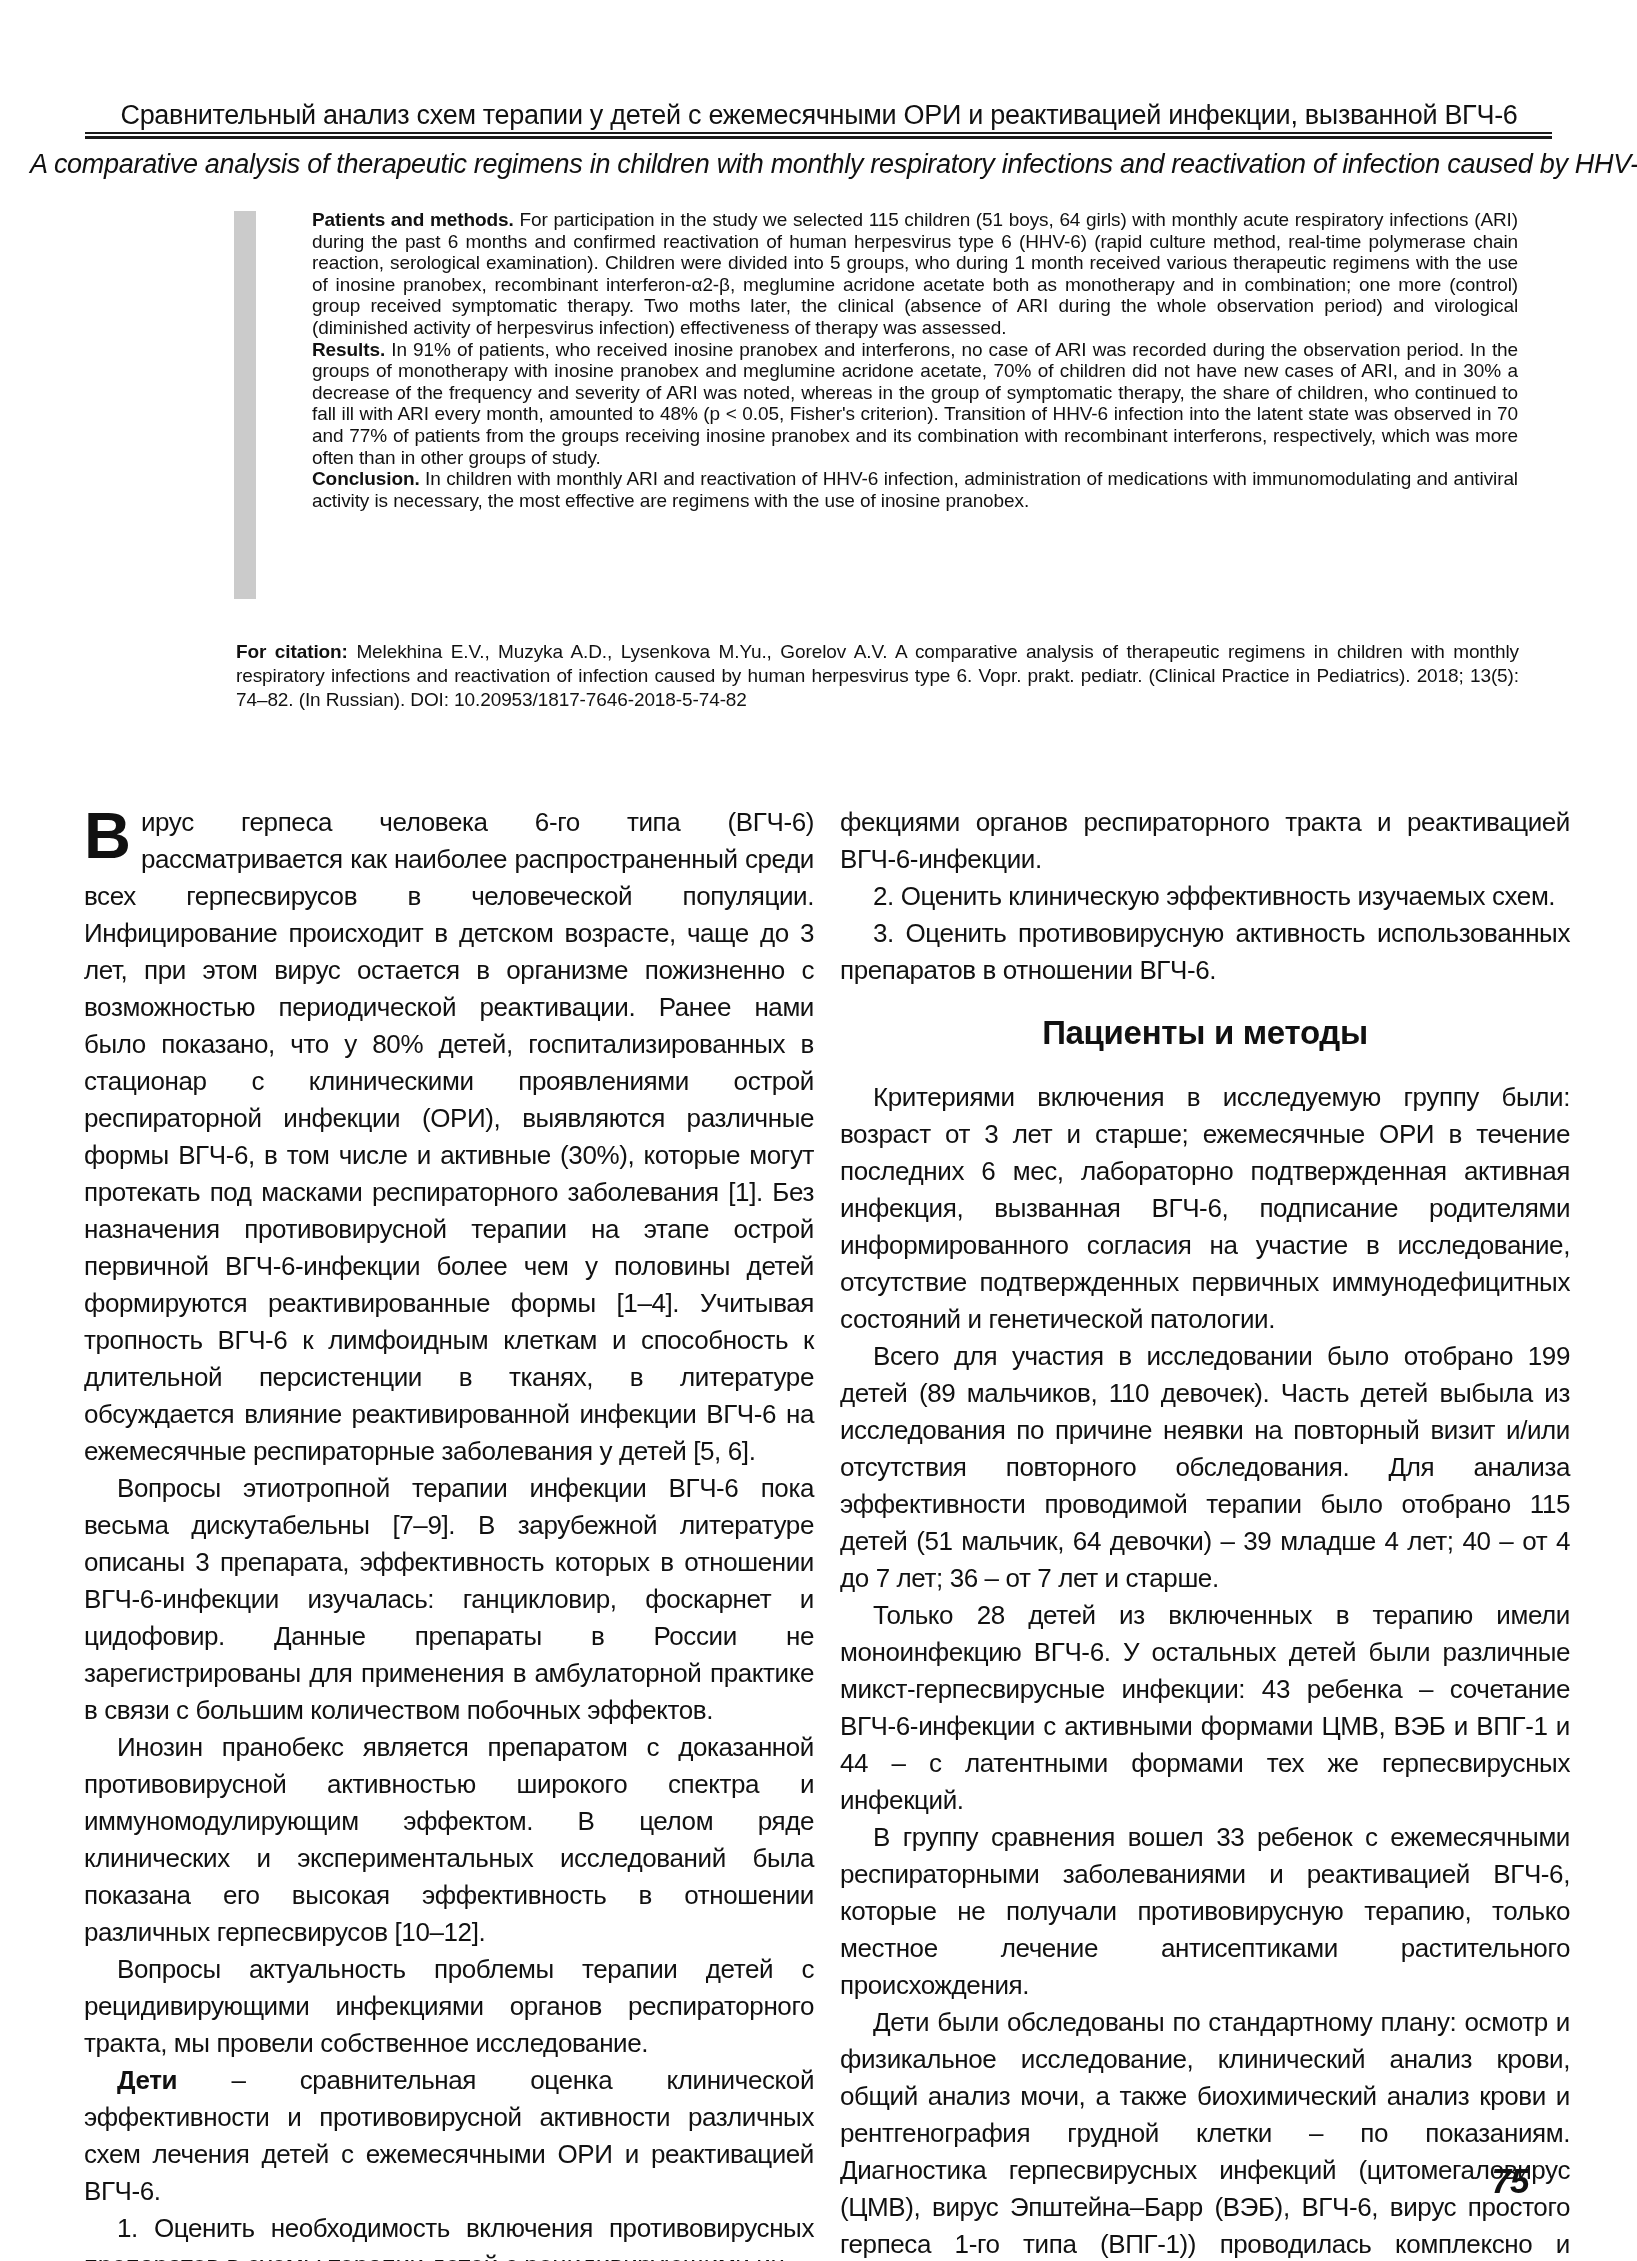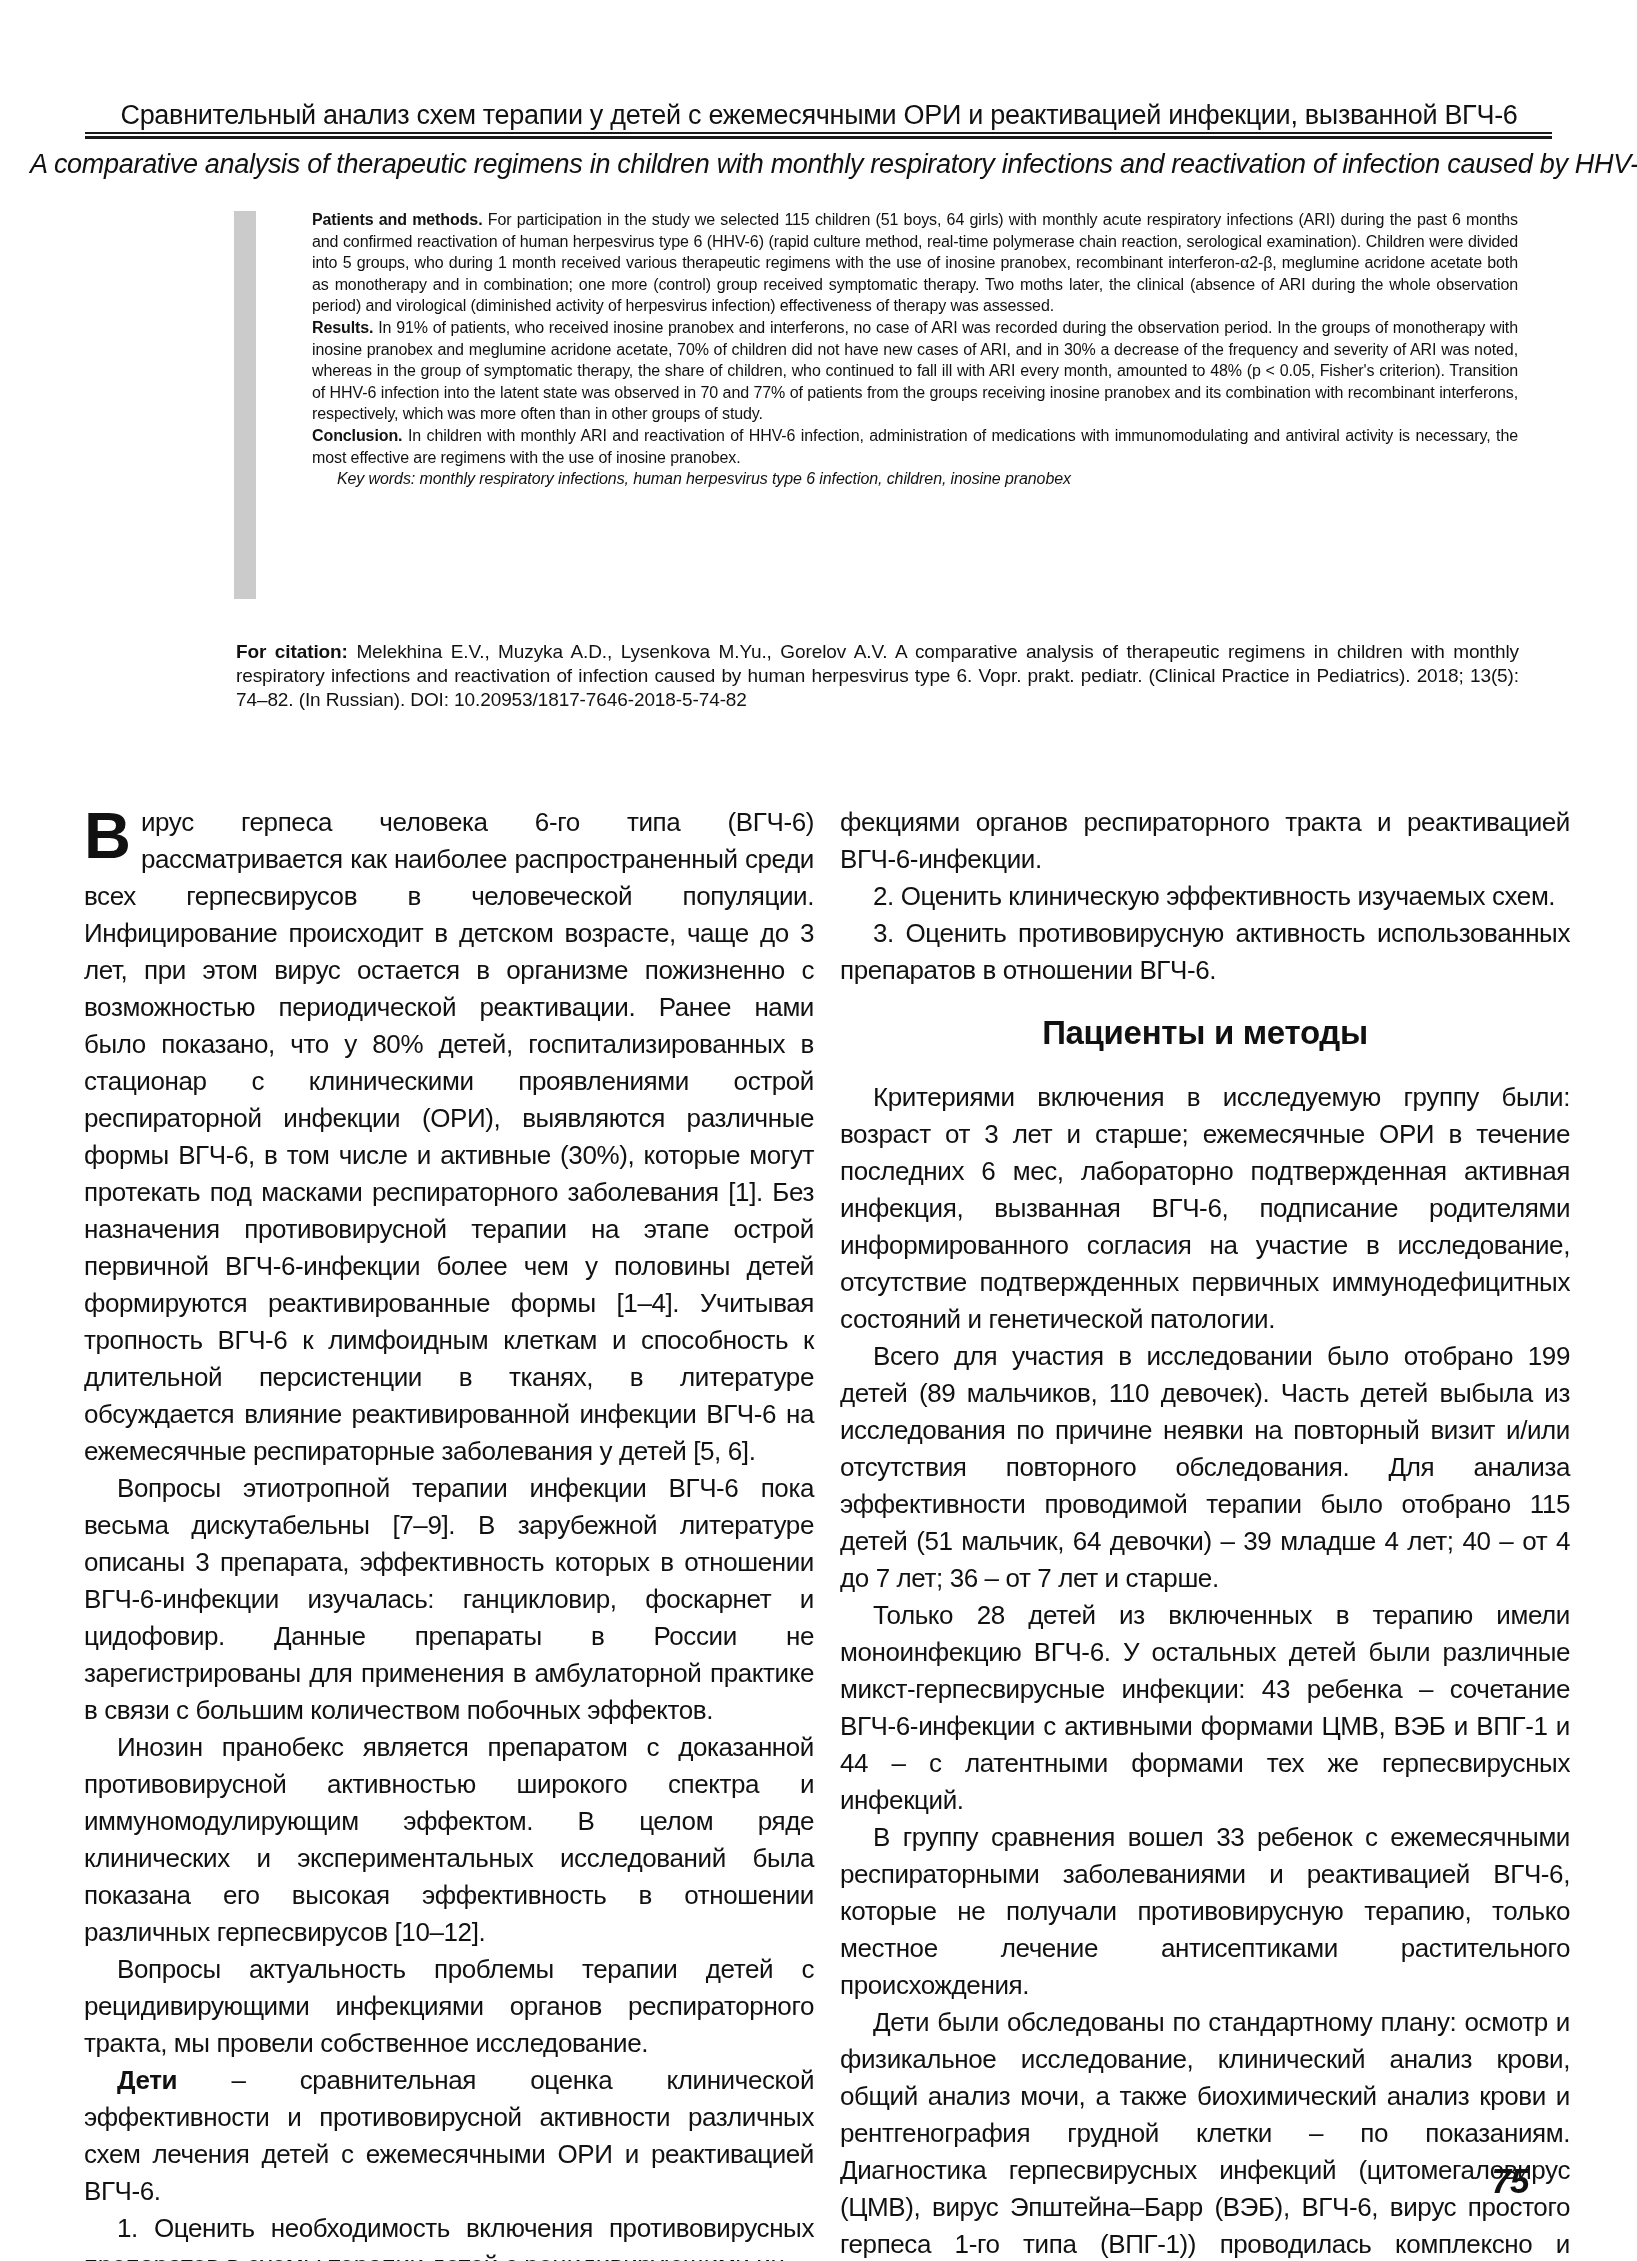--- a/index.html
+++ b/index.html
@@ -17,21 +17,21 @@
   .rule .r1{height:2px;background:#1a1a1a;}
   .rule .r2{height:3px;background:#1a1a1a;margin-top:2px;}
   .title-en{
     position:absolute;top:149px;left:30px;width:1578px;text-align:center;
     font-style:italic;font-size:27px;letter-spacing:-0.3px;white-space:nowrap;
   }
   
   .abs-bar{position:absolute;top:211px;left:234px;width:22px;height:388px;background:#cbcbcb;}
   .abstract{
     position:absolute;top:209px;left:312px;width:1206px;
-    font-size:16px;line-height:21.6px;text-align:justify;letter-spacing:-0.1px;
+    font-size:19px;line-height:21.6px;text-align:justify;letter-spacing:-0.1px;
   }
   .abstract p{margin:0;}
   .abstract .kw{font-style:italic;text-indent:25px;text-align:left;}
   b.lead{font-weight:bold;}
   
   .citation{
     position:absolute;top:640px;left:236px;width:1283px;
     font-size:19px;line-height:24px;text-align:justify;letter-spacing:-0.1px;
   }
   .citation p{margin:0;}
@@ -71,21 +71,20 @@
   </div>
 
   <div class="title-en">A comparative analysis of therapeutic regimens in children with monthly respiratory infections and reactivation of infection caused by HHV-6</div>
 
   <div class="abs-bar"></div>
 
   <div class="abstract">
     <p><b class="lead">Patients and methods.</b> <span>For participation in the study we selected 115 children (51 boys, 64 girls) with monthly acute respiratory infections (ARI) during the past 6 months and confirmed reactivation of human herpesvirus type 6 (HHV-6) (rapid culture method, real-time polymerase chain reaction, serological examination). Children were divided into 5 groups, who during 1 month received various therapeutic regimens with the use of inosine pranobex, recombinant interferon-α2-β, meglumine acridone acetate both as monotherapy and in combination; one more (control) group received symptomatic therapy. Two moths later, the clinical (absence of ARI during the whole observation period) and virological (diminished activity of herpesvirus infection) effectiveness of therapy was assessed.</span></p>
     <p><b class="lead">Results.</b> <span>In 91% of patients, who received inosine pranobex and interferons, no case of ARI was recorded during the observation period. In the groups of monotherapy with inosine pranobex and meglumine acridone acetate, 70% of children did not have new cases of ARI, and in 30% a decrease of the frequency and severity of ARI was noted, whereas in the group of symptomatic therapy, the share of children, who continued to fall ill with ARI every month, amounted to 48% (p &lt; 0.05, Fisher's criterion). Transition of HHV-6 infection into the latent state was observed in 70 and 77% of patients from the groups receiving inosine pranobex and its combination with recombinant interferons, respectively, which was more often than in other groups of study.</span></p>
     <p><b class="lead">Conclusion.</b> <span>In children with monthly ARI and reactivation of HHV-6 infection, administration of medications with immunomodulating and antiviral activity is necessary, the most effective are regimens with the use of inosine pranobex.</span></p>
-    <p class="kw">Key words: monthly respiratory infections, human herpesvirus type 6 infection, children, inosine pranobex</p>
   </div>
 
   <div class="citation">
     <p><b class="lead">For citation:</b> <span>Melekhina E.V., Muzyka A.D., Lysenkova M.Yu., Gorelov A.V. A comparative analysis of therapeutic regimens in children with monthly respiratory infections and reactivation of infection caused by human herpesvirus type 6. Vopr. prakt. pediatr. (Clinical Practice in Pediatrics). 2018; 13(5): 74–82. (In Russian). DOI: 10.20953/1817-7646-2018-5-74-82</span></p>
   </div>
 
   <div class="col col-left">
     <p><span class="dropcap">В</span><span>ирус герпеса человека 6-го типа (ВГЧ-6) рассматривается как наиболее распространенный среди всех герпесвирусов в человеческой популяции. Инфицирование происходит в детском возрасте, чаще до 3 лет, при этом вирус остается в организме пожизненно с возможностью периодической реактивации. Ранее нами было показано, что у 80% детей, госпитализированных в стационар с клиническими проявлениями острой респираторной инфекции (ОРИ), выявляются различные формы ВГЧ-6, в том числе и активные (30%), которые могут протекать под масками респираторного заболевания [1]. Без назначения противовирусной терапии на этапе острой первичной ВГЧ-6-инфекции более чем у половины детей формируются реактивированные формы [1–4]. Учитывая тропность ВГЧ-6 к лимфоидным клеткам и способность к длительной персистенции в тканях, в литературе обсуждается влияние реактивированной инфекции ВГЧ-6 на ежемесячные респираторные заболевания у детей [5, 6].</span></p>
     <p class="ind">Вопросы этиотропной терапии инфекции ВГЧ-6 пока весьма дискутабельны [7–9]. В зарубежной литературе описаны 3 препарата, эффективность которых в отношении ВГЧ-6-инфекции изучалась: ганцикловир, фоскарнет и цидофовир. Данные препараты в России не зарегистрированы для применения в амбулаторной практике в связи с большим количеством побочных эффектов.</p>
     <p class="ind">Инозин пранобекс является препаратом с доказанной противовирусной активностью широкого спектра и иммуномодулирующим эффектом. В целом ряде клинических и экспериментальных исследований была показана его высокая эффективность в отношении различных герпесвирусов [10–12].</p>

